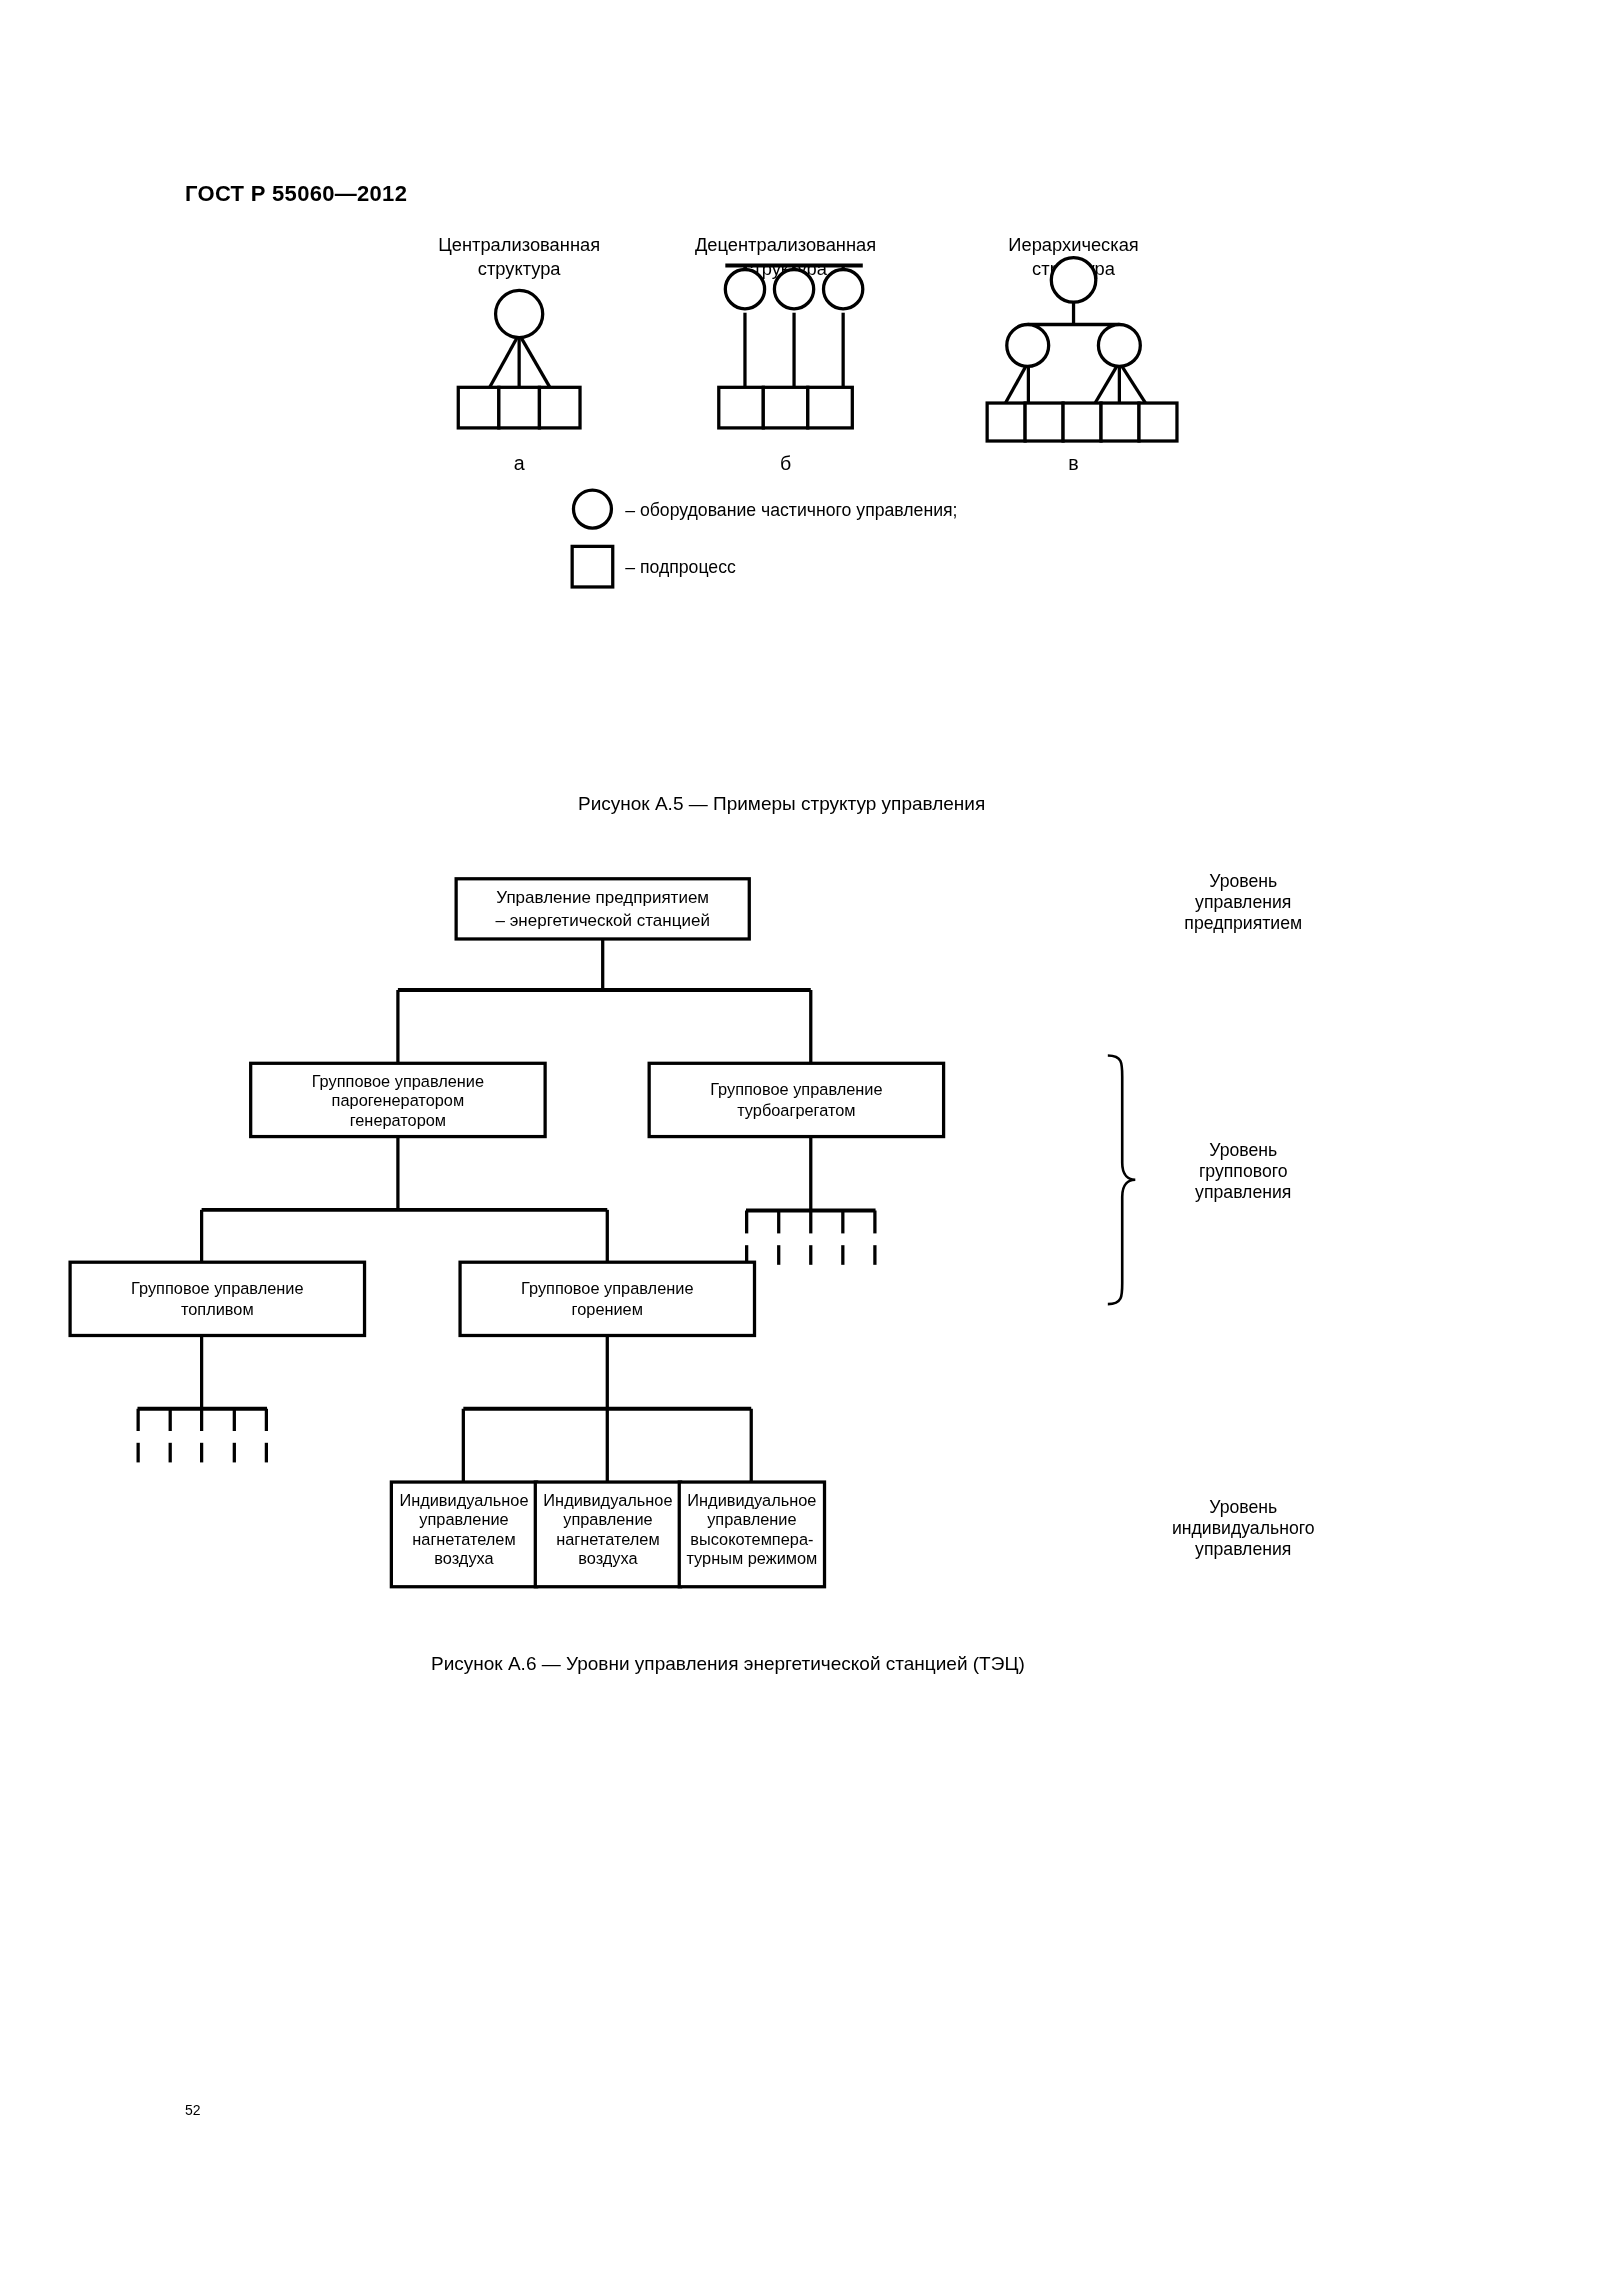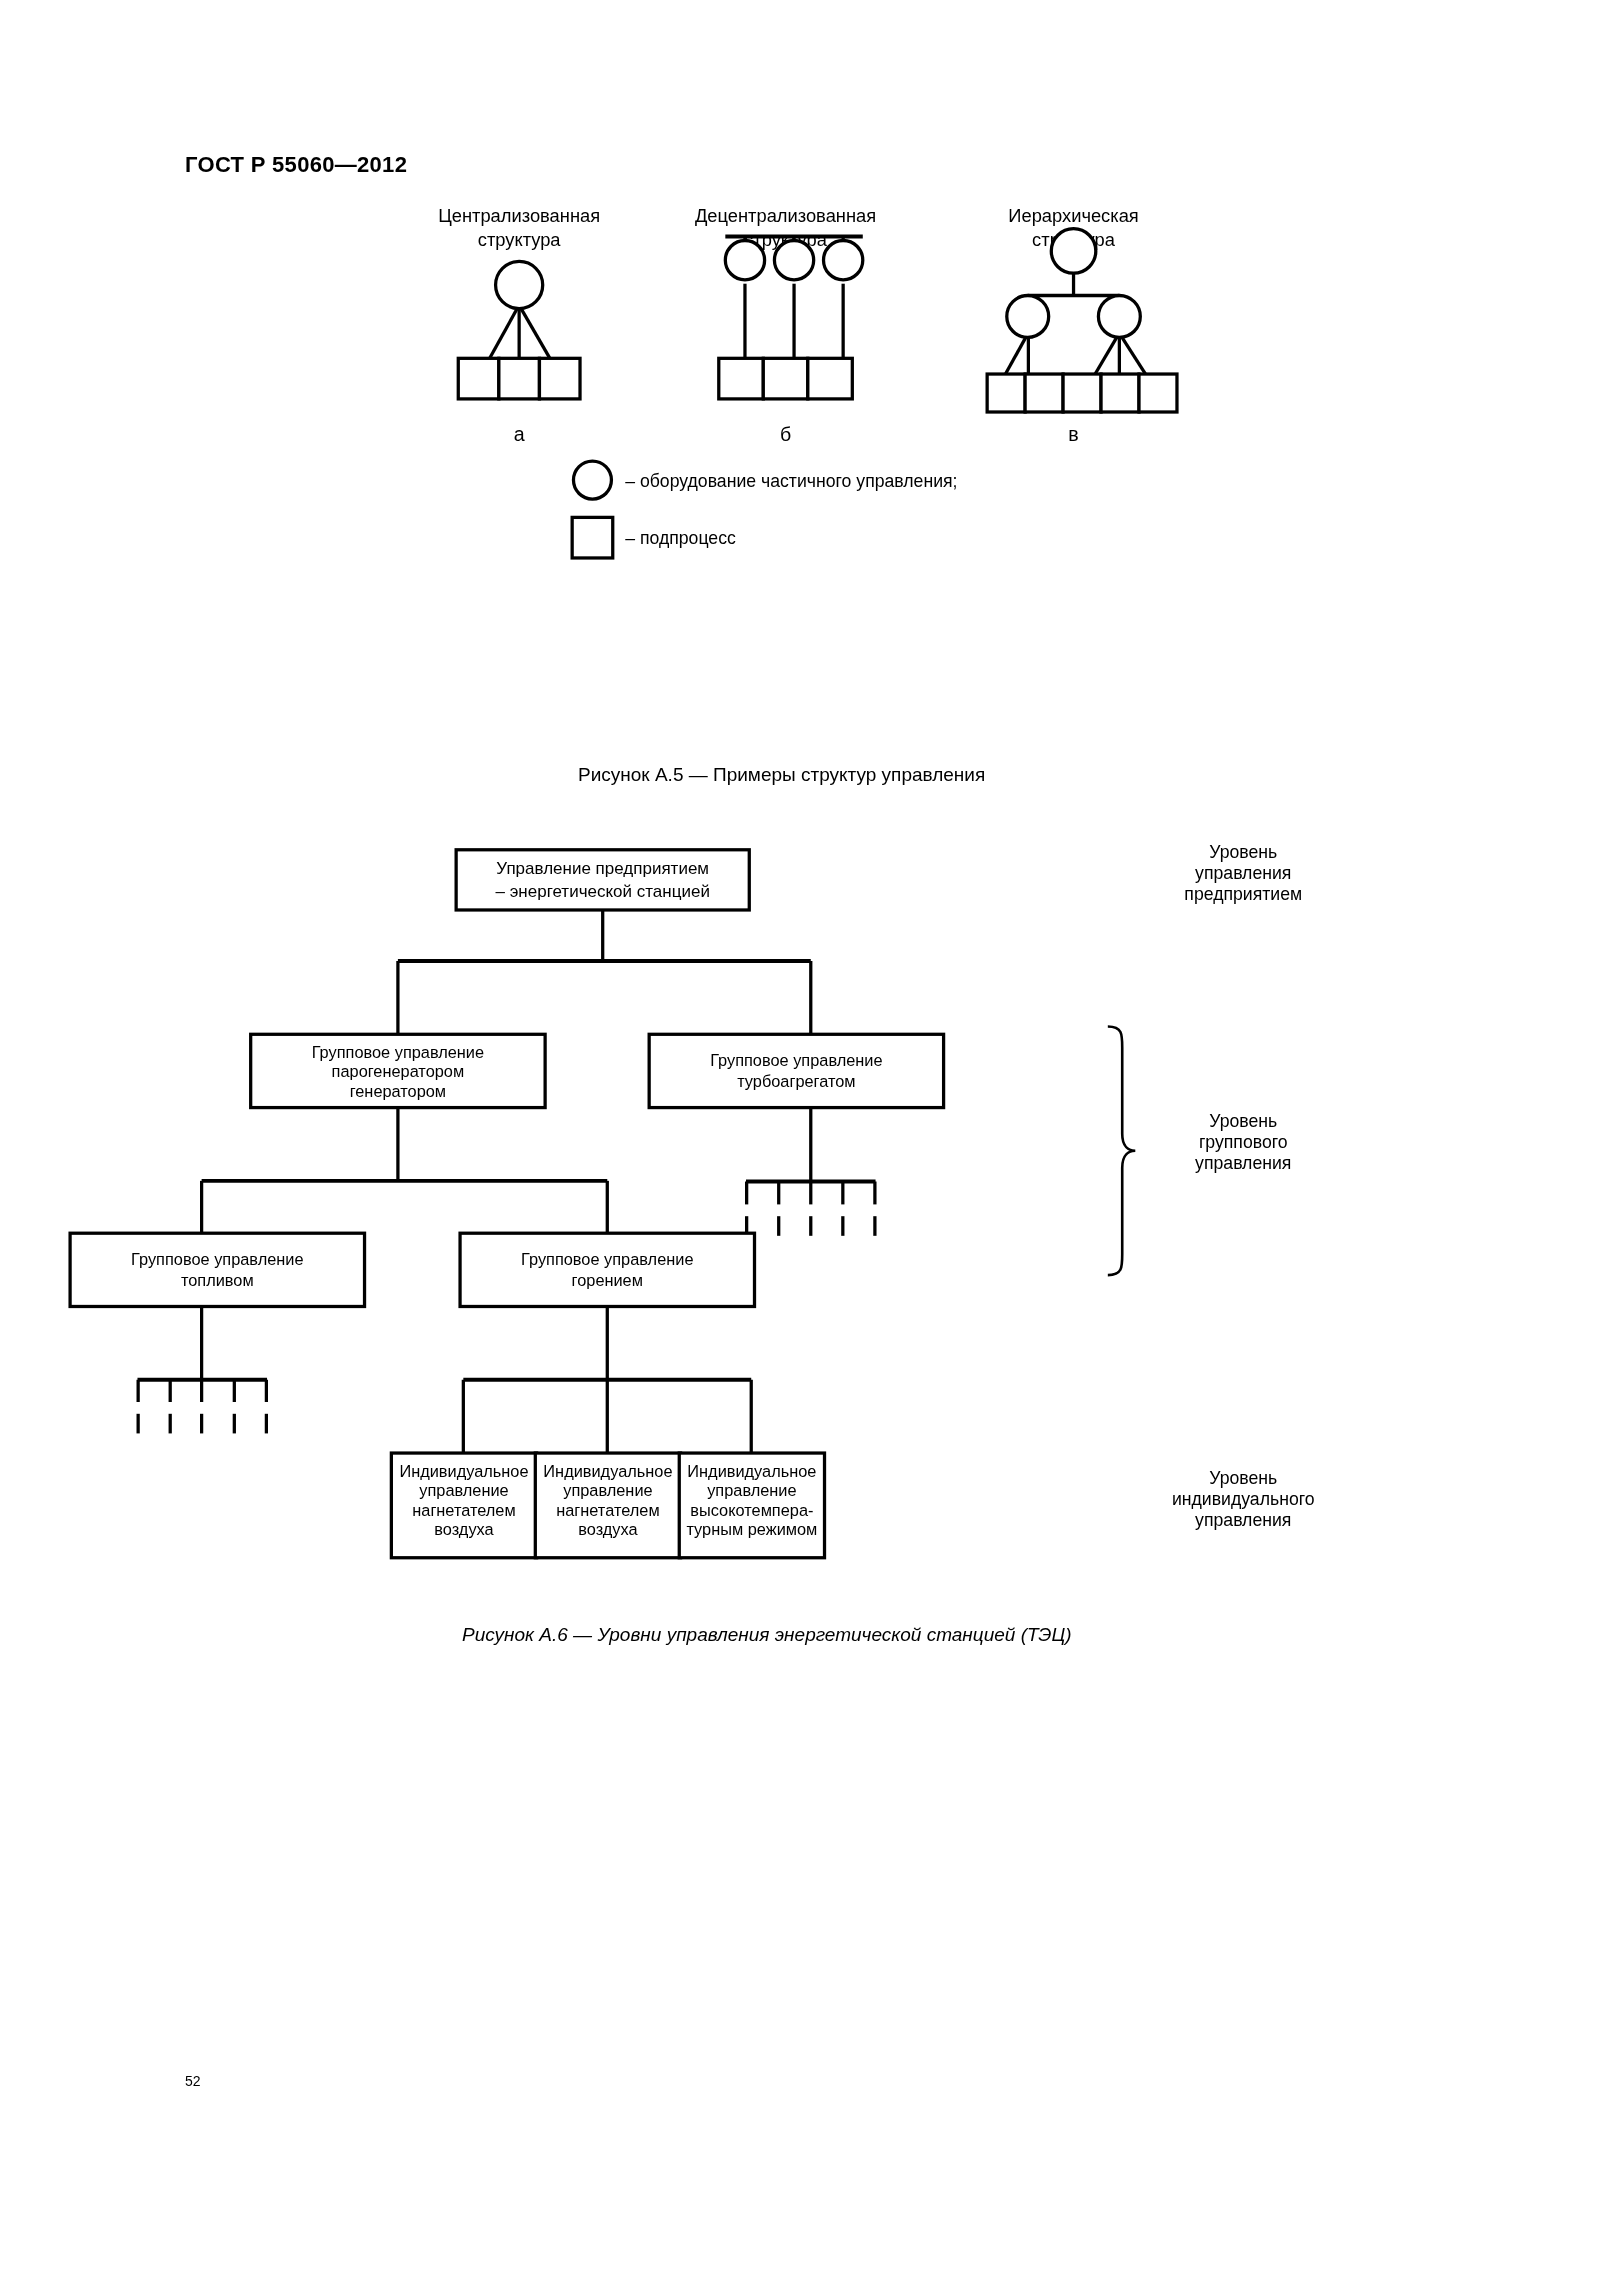--- a/index.html
+++ b/index.html
@@ -3,21 +3,21 @@
 <meta charset="utf-8">
 <style>
   html, body { margin:0; padding:0; background:#ffffff; }
   body {
     width:1623px; height:2295px;
     font-family:"Liberation Sans", sans-serif;
     color:#000000;
     position:relative;
     overflow:hidden;
   }
-  .page { position:absolute; inset:0; }
+  .page { position:absolute; inset:0;margin-top:29px; }
 
   
   .doc-header {
     position:absolute; left:185px; top:152px;
     font-size:22px; font-weight:bold; letter-spacing:0.3px;
     white-space:nowrap;
   }
 
   
   svg { display:block; overflow:visible; }
@@ -43,21 +43,21 @@
   .sw6 { stroke-width:6; }
   .boxfill { fill:#ffffff; stroke:#000; stroke-width:5; }
 
   
   .caption {
     position:absolute;
     font-size:19px;
     white-space:nowrap;
   }
   .cap-a5 { left:578px; top:764px; }
-  .cap-a6 { left:462px; top:1624px;font-style:italic; }
+  .cap-a6 { left:431px; top:1624px; }
 
   .page-number {
     position:absolute; left:185px; top:2073px;
     font-size:14px;
   }
 </style>
 </head>
 <body>
 
 <div class="page">

